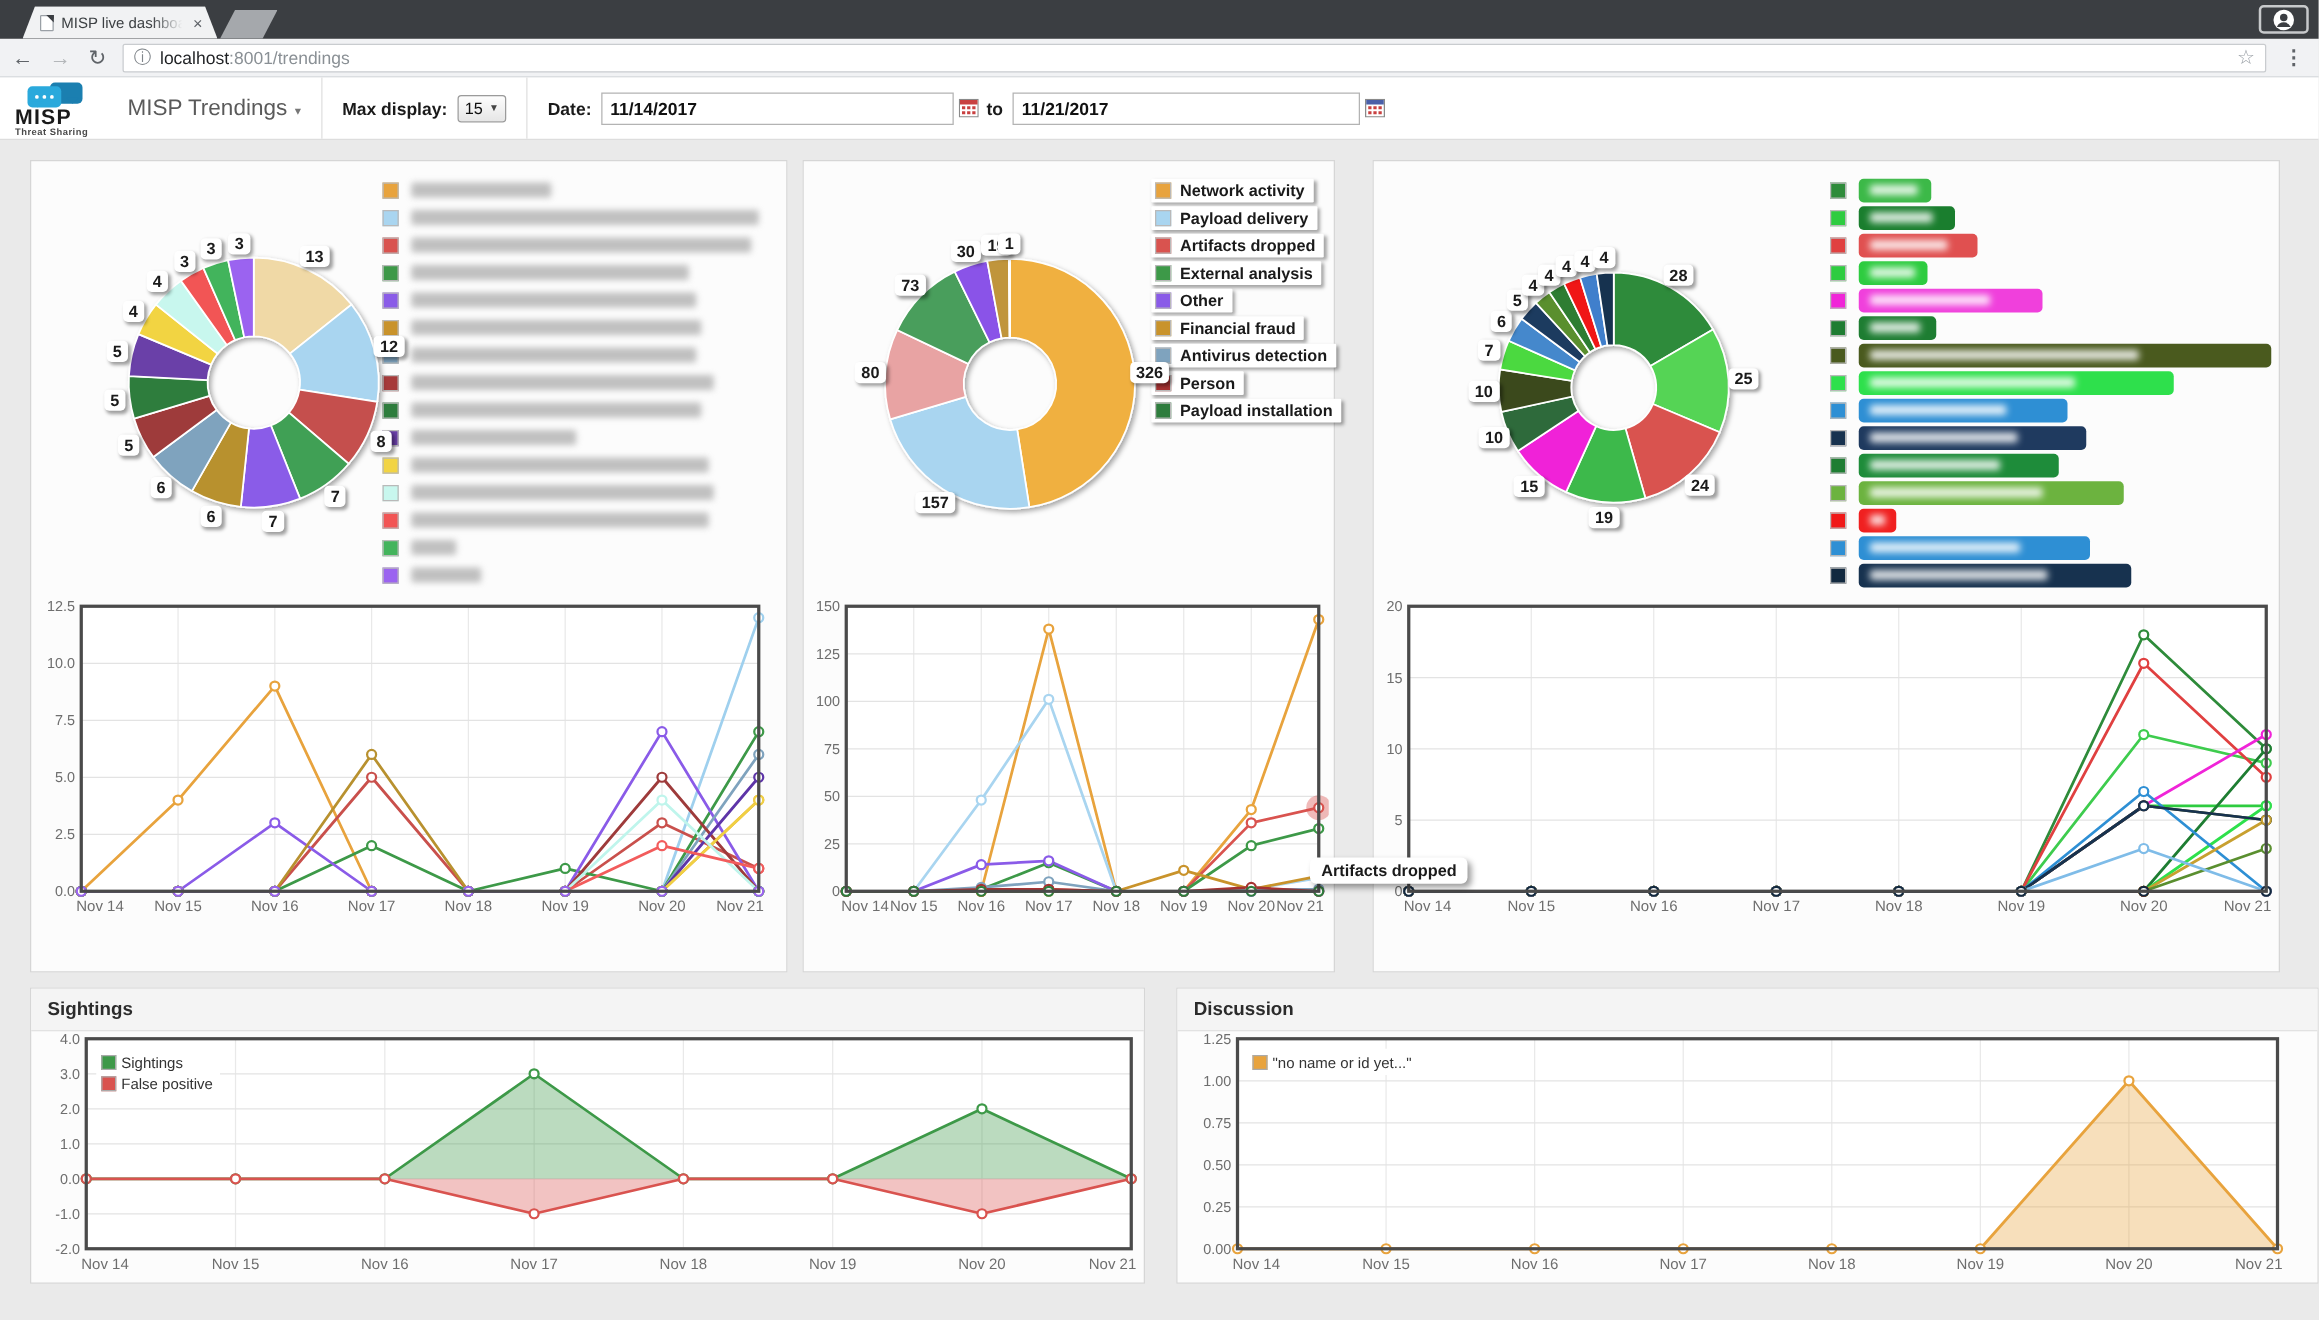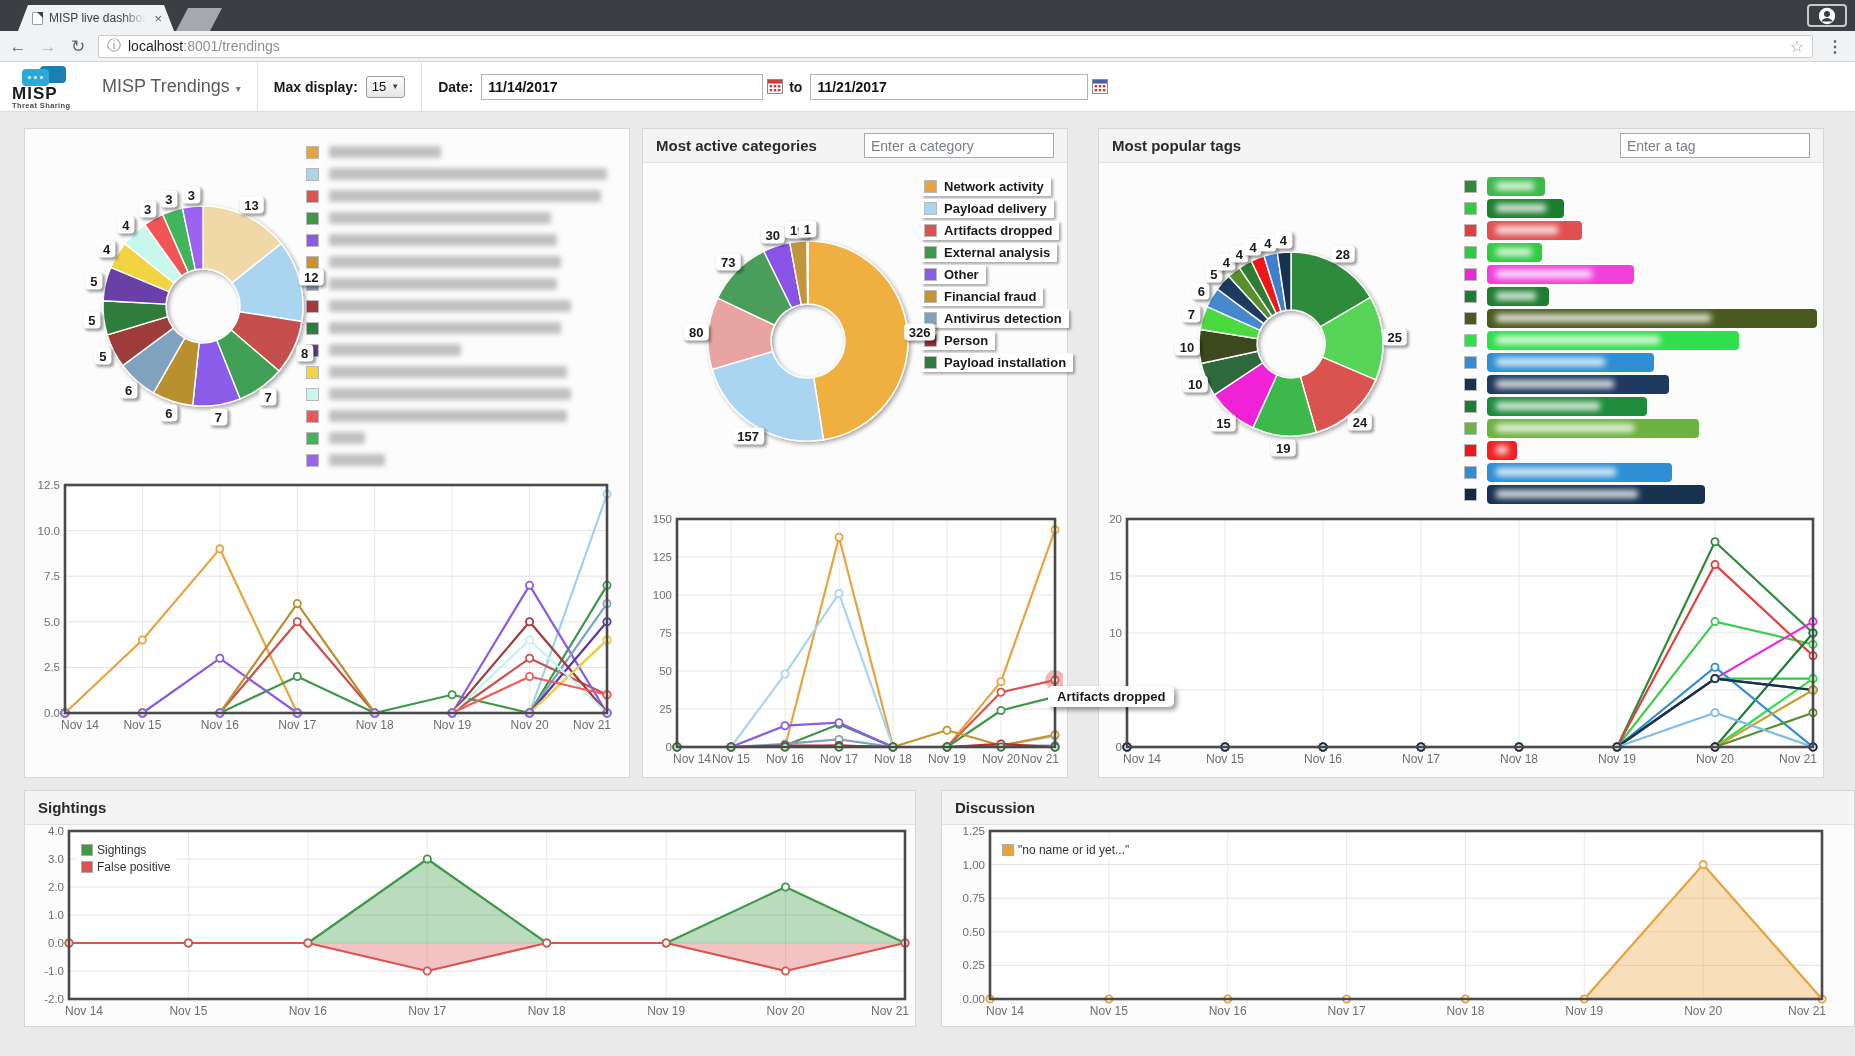--- a/index.html
+++ b/index.html
@@ -437,24 +437,20 @@
             <text x="268.2857142857143" y="252" text-anchor="middle" fill="#6E6E6E" font-size="12px">Nov 17</text>
             <text x="345.7142857142857" y="252" text-anchor="middle" fill="#6E6E6E" font-size="12px">Nov 18</text>
             <text x="423.14285714285717" y="252" text-anchor="middle" fill="#6E6E6E" font-size="12px">Nov 19</text>
             <text x="500.57142857142856" y="252" text-anchor="middle" fill="#6E6E6E" font-size="12px">Nov 20</text>
             <text x="582" y="252" text-anchor="end" fill="#6E6E6E" font-size="12px">Nov 21</text>
           </svg>
         </div>
     </div>
 
     <div class="panel" style="width:426px; height:650px; margin-right:30px;">
-      <div class="panel-head">
-        <span class="panel-title">Most active categories</span>
-        <input class="panel-input" placeholder="Enter a category" style="">
-      </div>
       <div class="donut-row" id="donut-categories">
         <div class="legend" id="legend-categories" style="left:278px; top:14px; display:flex; flex-direction:column; gap:3px; align-items:flex-start;">
             <div class="chip">
               <span class="swatch" style="background: rgb(232, 163, 61);"></span>
               <span>Network activity</span>
             </div>
             <div class="chip">
               <span class="swatch" style="background: rgb(169, 213, 240);"></span>
               <span>Payload delivery</span>
             </div>
@@ -621,24 +617,20 @@
             <text x="196" y="252" text-anchor="middle" fill="#6E6E6E" font-size="12px">Nov 17</text>
             <text x="250" y="252" text-anchor="middle" fill="#6E6E6E" font-size="12px">Nov 18</text>
             <text x="304" y="252" text-anchor="middle" fill="#6E6E6E" font-size="12px">Nov 19</text>
             <text x="358" y="252" text-anchor="middle" fill="#6E6E6E" font-size="12px">Nov 20</text>
             <text x="416" y="252" text-anchor="end" fill="#6E6E6E" font-size="12px">Nov 21</text>
           </svg>
         </div>
     </div>
 
     <div class="panel" style="width:726px; height:650px;">
-      <div class="panel-head">
-        <span class="panel-title">Most popular tags</span>
-        <input class="panel-input" placeholder="Enter a tag" style="">
-      </div>
       <div class="donut-row" id="donut-tags">
         <div class="legend" id="legend-tags" style="left:365px; top:12px;">
             <div class="leg-row">
               <span class="swatch" style="background: rgb(46, 139, 58);"></span>
               <span class="tag-pill" style="background: rgb(60, 185, 72); width: 58px;">
                 <span class="pill-text"></span>
               </span>
             </div>
             <div class="leg-row">
               <span class="swatch" style="background: rgb(46, 204, 64);"></span>

